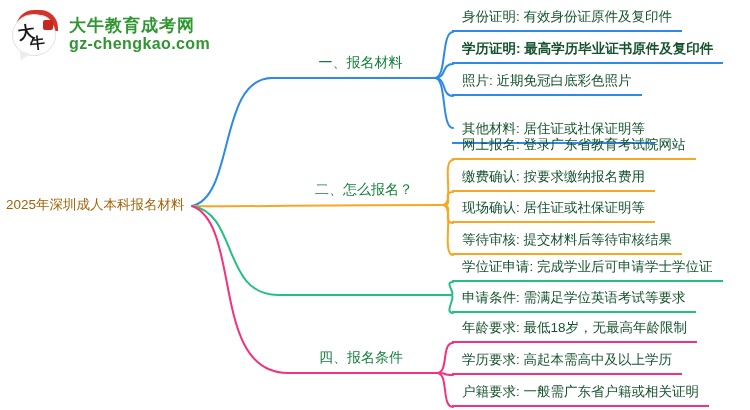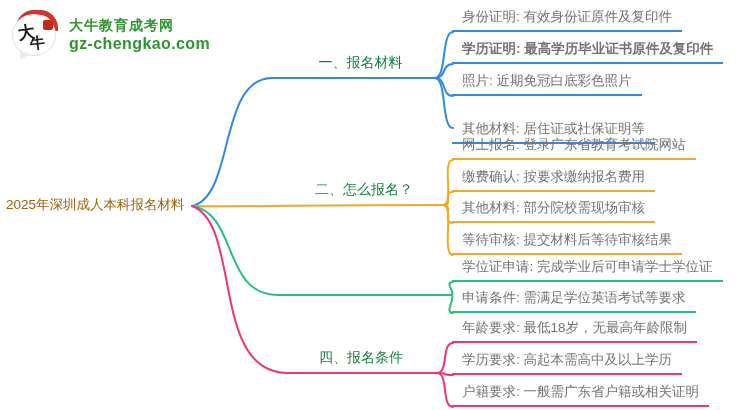--- a/index.html
+++ b/index.html
@@ -23,21 +23,21 @@
     white-space:nowrap;letter-spacing:0;
   }
   .branch-label{
     position:absolute;height:19px;line-height:19px;
     font-size:14px;text-align:center;white-space:nowrap;
     color:#15803d;padding-left:45px;box-sizing:border-box;
   }
   .leaf{
     position:absolute;left:452px;height:25px;box-sizing:border-box;
     font-size:13.5px;line-height:20px;white-space:nowrap;
-    padding:0 10px 3px 10px;color:#737373;
+    padding:0 10px 3px 10px;color:#14532d;
     border-bottom:2px solid #000;width:fit-content;
   }
   .leaf.b0{border-color:var(--b0,#2E8AE6);}
   .leaf.b1{border-color:var(--b1,#F7A823);}
   .leaf.b2{border-color:var(--b2,#24C17E);}
   .leaf.b3{border-color:var(--b3,#F5317F);}
 
   
   .logo{position:absolute;left:10px;top:8px;display:flex;align-items:center;gap:9px;}
   .logo-icon{position:relative;width:50px;height:50px;flex:0 0 auto;}
@@ -55,21 +55,21 @@
     border:5px solid #d2332b;border-bottom:none;
     border-radius:18px 18px 0 0;
   }
   .logo-char-a{position:absolute;left:8px;top:13px;font-size:17px;font-weight:bold;color:#1a1a1a;transform:rotate(-8deg);}
   .logo-char-b{position:absolute;left:20px;top:26px;font-size:15px;font-weight:bold;color:#1a1a1a;transform:rotate(-6deg);}
   .seal{
     position:absolute;left:33px;top:12px;width:10px;height:10px;
     background:#c5281c;border-radius:2px;
   }
   .logo-text{display:flex;flex-direction:column;justify-content:center;}
-  .logo-title{font-size:14px;font-weight:bold;color:var(--brand,#2F9632);line-height:21px;letter-spacing:1px;}
+  .logo-title{font-size:17px;font-weight:bold;color:var(--brand,#2F9632);line-height:21px;letter-spacing:1px;}
   .logo-domain{font-size:16px;font-weight:bold;color:var(--brand,#2F9632);line-height:16px;letter-spacing:.4px;}
 </style>
 </head>
 <body>
 
 <div class="stage">
 
   <svg class="mindmap" width="750" height="410" viewBox="0 0 750 410">
     <g class="g-b0">
       <path d="M192,206 C235,197 218,78 272,78 L435,78"></path>
@@ -119,21 +119,21 @@
   <div class="branch-label" style="left:240px;top:180px;width:203px;">二、怎么报名？</div>
   <div class="branch-label" style="left:240px;top:348px;width:197px;">四、报名条件</div>
 
   <div class="leaf b0" style="top:7px;">身份证明: 有效身份证原件及复印件</div>
   <div class="leaf b0" style="top:39px;font-weight:bold;">学历证明: 最高学历毕业证书原件及复印件</div>
   <div class="leaf b0" style="top:71px;">照片: 近期免冠白底彩色照片</div>
   <div class="leaf b0" style="top:103px;margin-top:16px;">其他材料: 居住证或社保证明等</div>
 
   <div class="leaf b1" style="top:135px;">网上报名: 登录广东省教育考试院网站</div>
   <div class="leaf b1" style="top:167px;">缴费确认: 按要求缴纳报名费用</div>
-  <div class="leaf b1" style="top:198px;">其他材料: 部分院校需现场审核</div>
+  <div class="leaf b1" style="top:198px;">现场确认: 居住证或社保证明等</div>
   <div class="leaf b1" style="top:230px;">等待审核: 提交材料后等待审核结果</div>
 
   <div class="leaf b2" style="top:288px;">申请条件: 需满足学位英语考试等要求</div>
   <div class="leaf b2" style="top:257px;">学位证申请: 完成学业后可申请学士学位证</div>
 
   <div class="leaf b3" style="top:318px;">年龄要求: 最低18岁，无最高年龄限制</div>
   <div class="leaf b3" style="top:350px;">学历要求: 高起本需高中及以上学历</div>
   <div class="leaf b3" style="top:382px;">户籍要求: 一般需广东省户籍或相关证明</div>
 
 </div>

